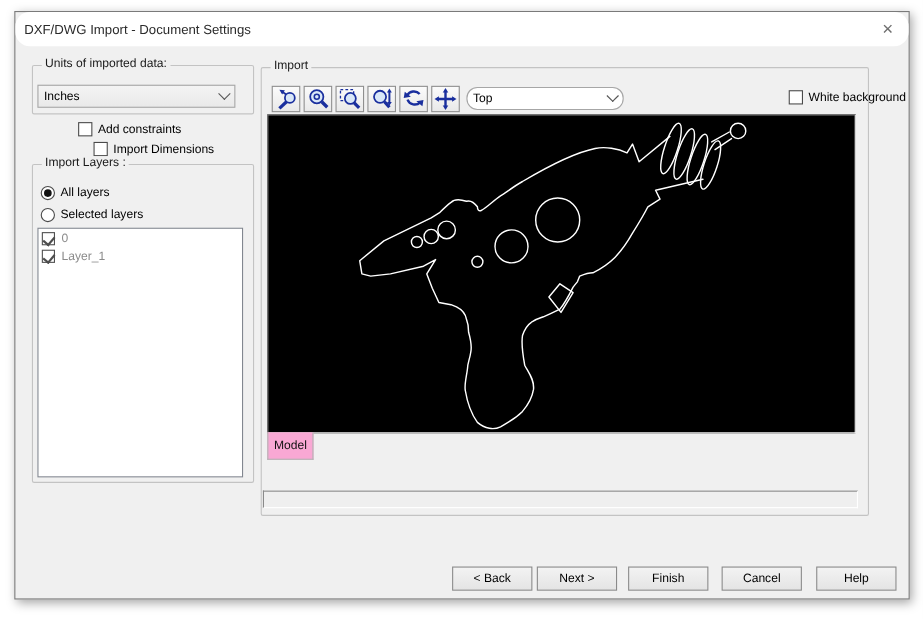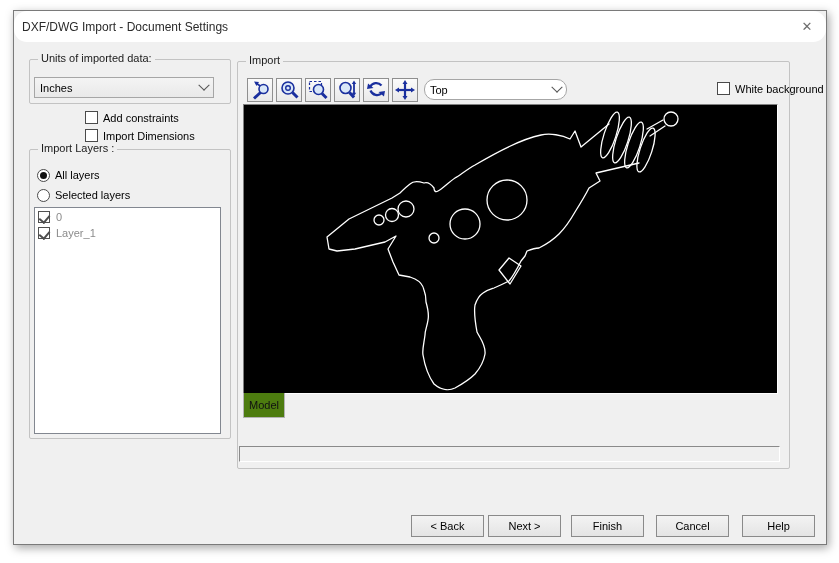--- a/index.html
+++ b/index.html
@@ -76,21 +76,21 @@
     display:flex;align-items:center;justify-content:center;
   }
   .tool-btn svg{display:block;}
   
   .canvas{
     position:absolute;left:229px;top:93px;width:533px;height:288px;background:#000;
     border-top:1px solid #808080;border-left:1px solid #808080;
     border-right:1px solid #ffffff;border-bottom:1px solid #ffffff;
   }
   .model-tab{
-    position:absolute;left:229px;top:382px;width:42px;height:25px;background:#4d7c0f;
+    position:absolute;left:229px;top:382px;width:42px;height:25px;background:#f9a8d4;
     border-left:1px solid #b3b3b3;border-right:1px solid #b3b3b3;border-bottom:1px solid #b3b3b3;
     box-sizing:border-box;display:flex;align-items:center;justify-content:center;color:#111;
   }
   .progress{
     position:absolute;left:225px;top:435px;width:541px;height:16px;background:#efefef;
     border-top:1px solid #8a8a8a;border-left:1px solid #8a8a8a;
     border-bottom:1px solid #ffffff;border-right:1px solid #ffffff;box-sizing:border-box;
   }
   
   .btn{
@@ -111,21 +111,21 @@
   </div>
 
   <div class="groupbox" style="left:15px;top:48px;width:202px;height:45px;">
     <span class="gb-label lbl">Units of imported data:</span>
   </div>
   <div class="combo" style="left:20px;top:66px;width:180px;">
     <span class="combo-text lbl">Inches</span>
     <span class="chev"></span>
   </div>
 
-  <div class="cb" style="left:23px;top:100px;">
+  <div class="cb" style="left:9px;top:100px;">
     <span class="box"></span>
     <span class="lbl">Add constraints</span>
   </div>
   <div class="cb" style="left:23px;top:118px;">
     <span class="box"></span>
     <span class="lbl">Import Dimensions</span>
   </div>
 
   <div class="groupbox" style="left:15px;top:138px;width:202px;height:290px;">
     <span class="gb-label lbl">Import Layers :</span>

